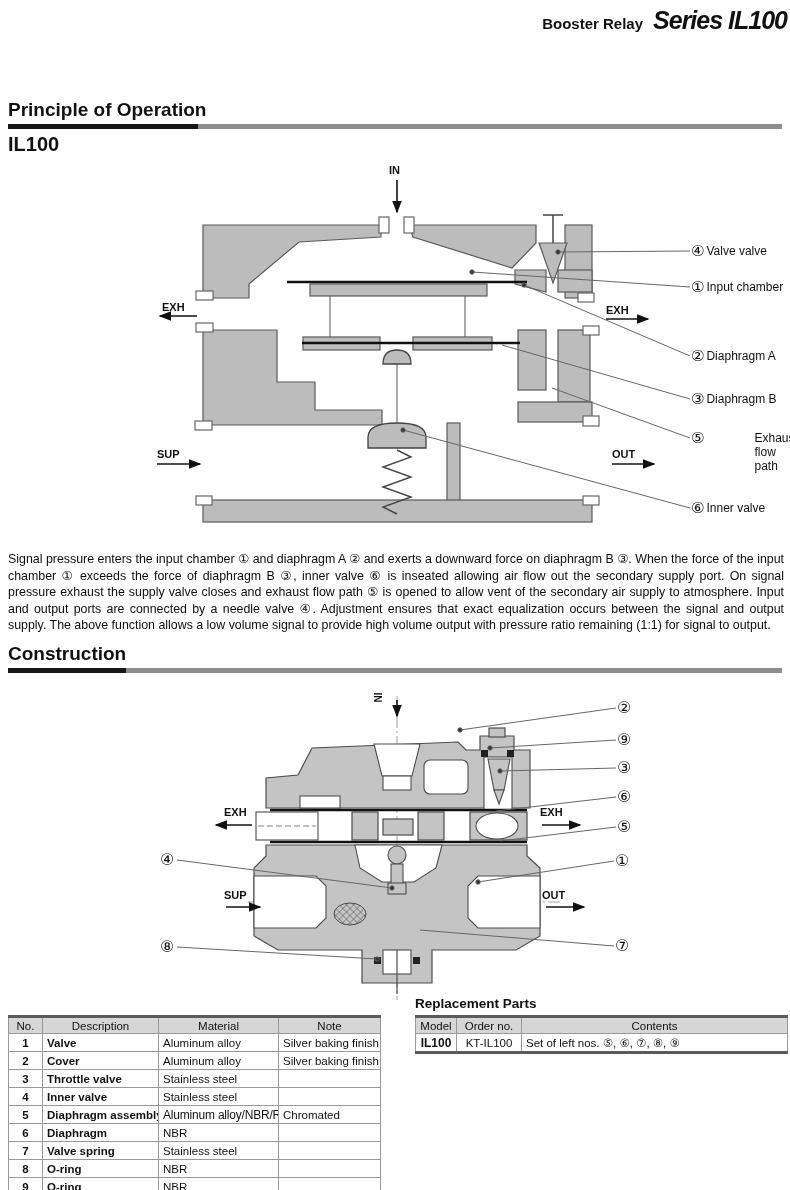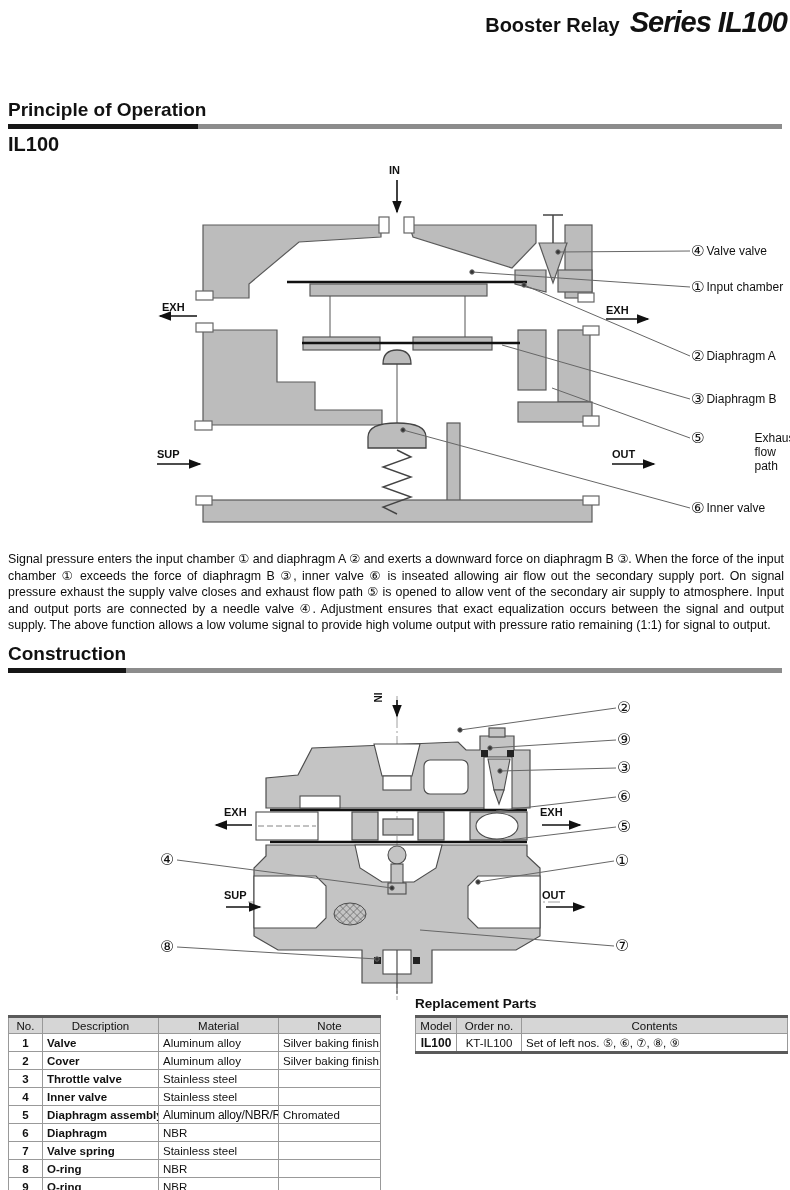--- a/index.html
+++ b/index.html
@@ -1,21 +1,21 @@
 <!DOCTYPE html>
 <html><head>
 <meta charset="utf-8">
 <style>
   html,body{margin:0;padding:0;background:#fff;}
   .page{position:relative;width:790px;height:1190px;background:#fff;overflow:hidden;
         font-family:"Liberation Sans","DejaVu Sans",sans-serif;color:#111;}
   
   .hdr{position:absolute;top:6px;right:3px;display:flex;align-items:baseline;gap:10px;}
-  .hdr .cat{font-size:20px;font-weight:bold;}
-  .hdr .ser{font-size:29px;font-weight:bold;font-style:italic;letter-spacing:-1px;}
+  .hdr .cat{font-size:15px;font-weight:bold;}
+  .hdr .ser{font-size:25px;font-weight:bold;font-style:italic;letter-spacing:-1px;}
   
   .sec{position:absolute;left:8px;font-size:19px;font-weight:bold;letter-spacing:0;text-align:right;}
   .rule{position:absolute;left:8px;width:774px;height:5px;background:#8c8c8c;}
   .rule .blk{position:absolute;left:0;top:0;height:5px;background:#161616;}
   .model{position:absolute;left:8px;font-size:20px;font-weight:bold;}
   
   .diag{position:absolute;left:0;width:790px;}
   .diag svg{position:absolute;left:0;top:0;}
   .plabel{position:absolute;font-size:11px;font-weight:bold;color:#111;white-space:nowrap;}
   .rot{transform:rotate(90deg);transform-origin:center;}

